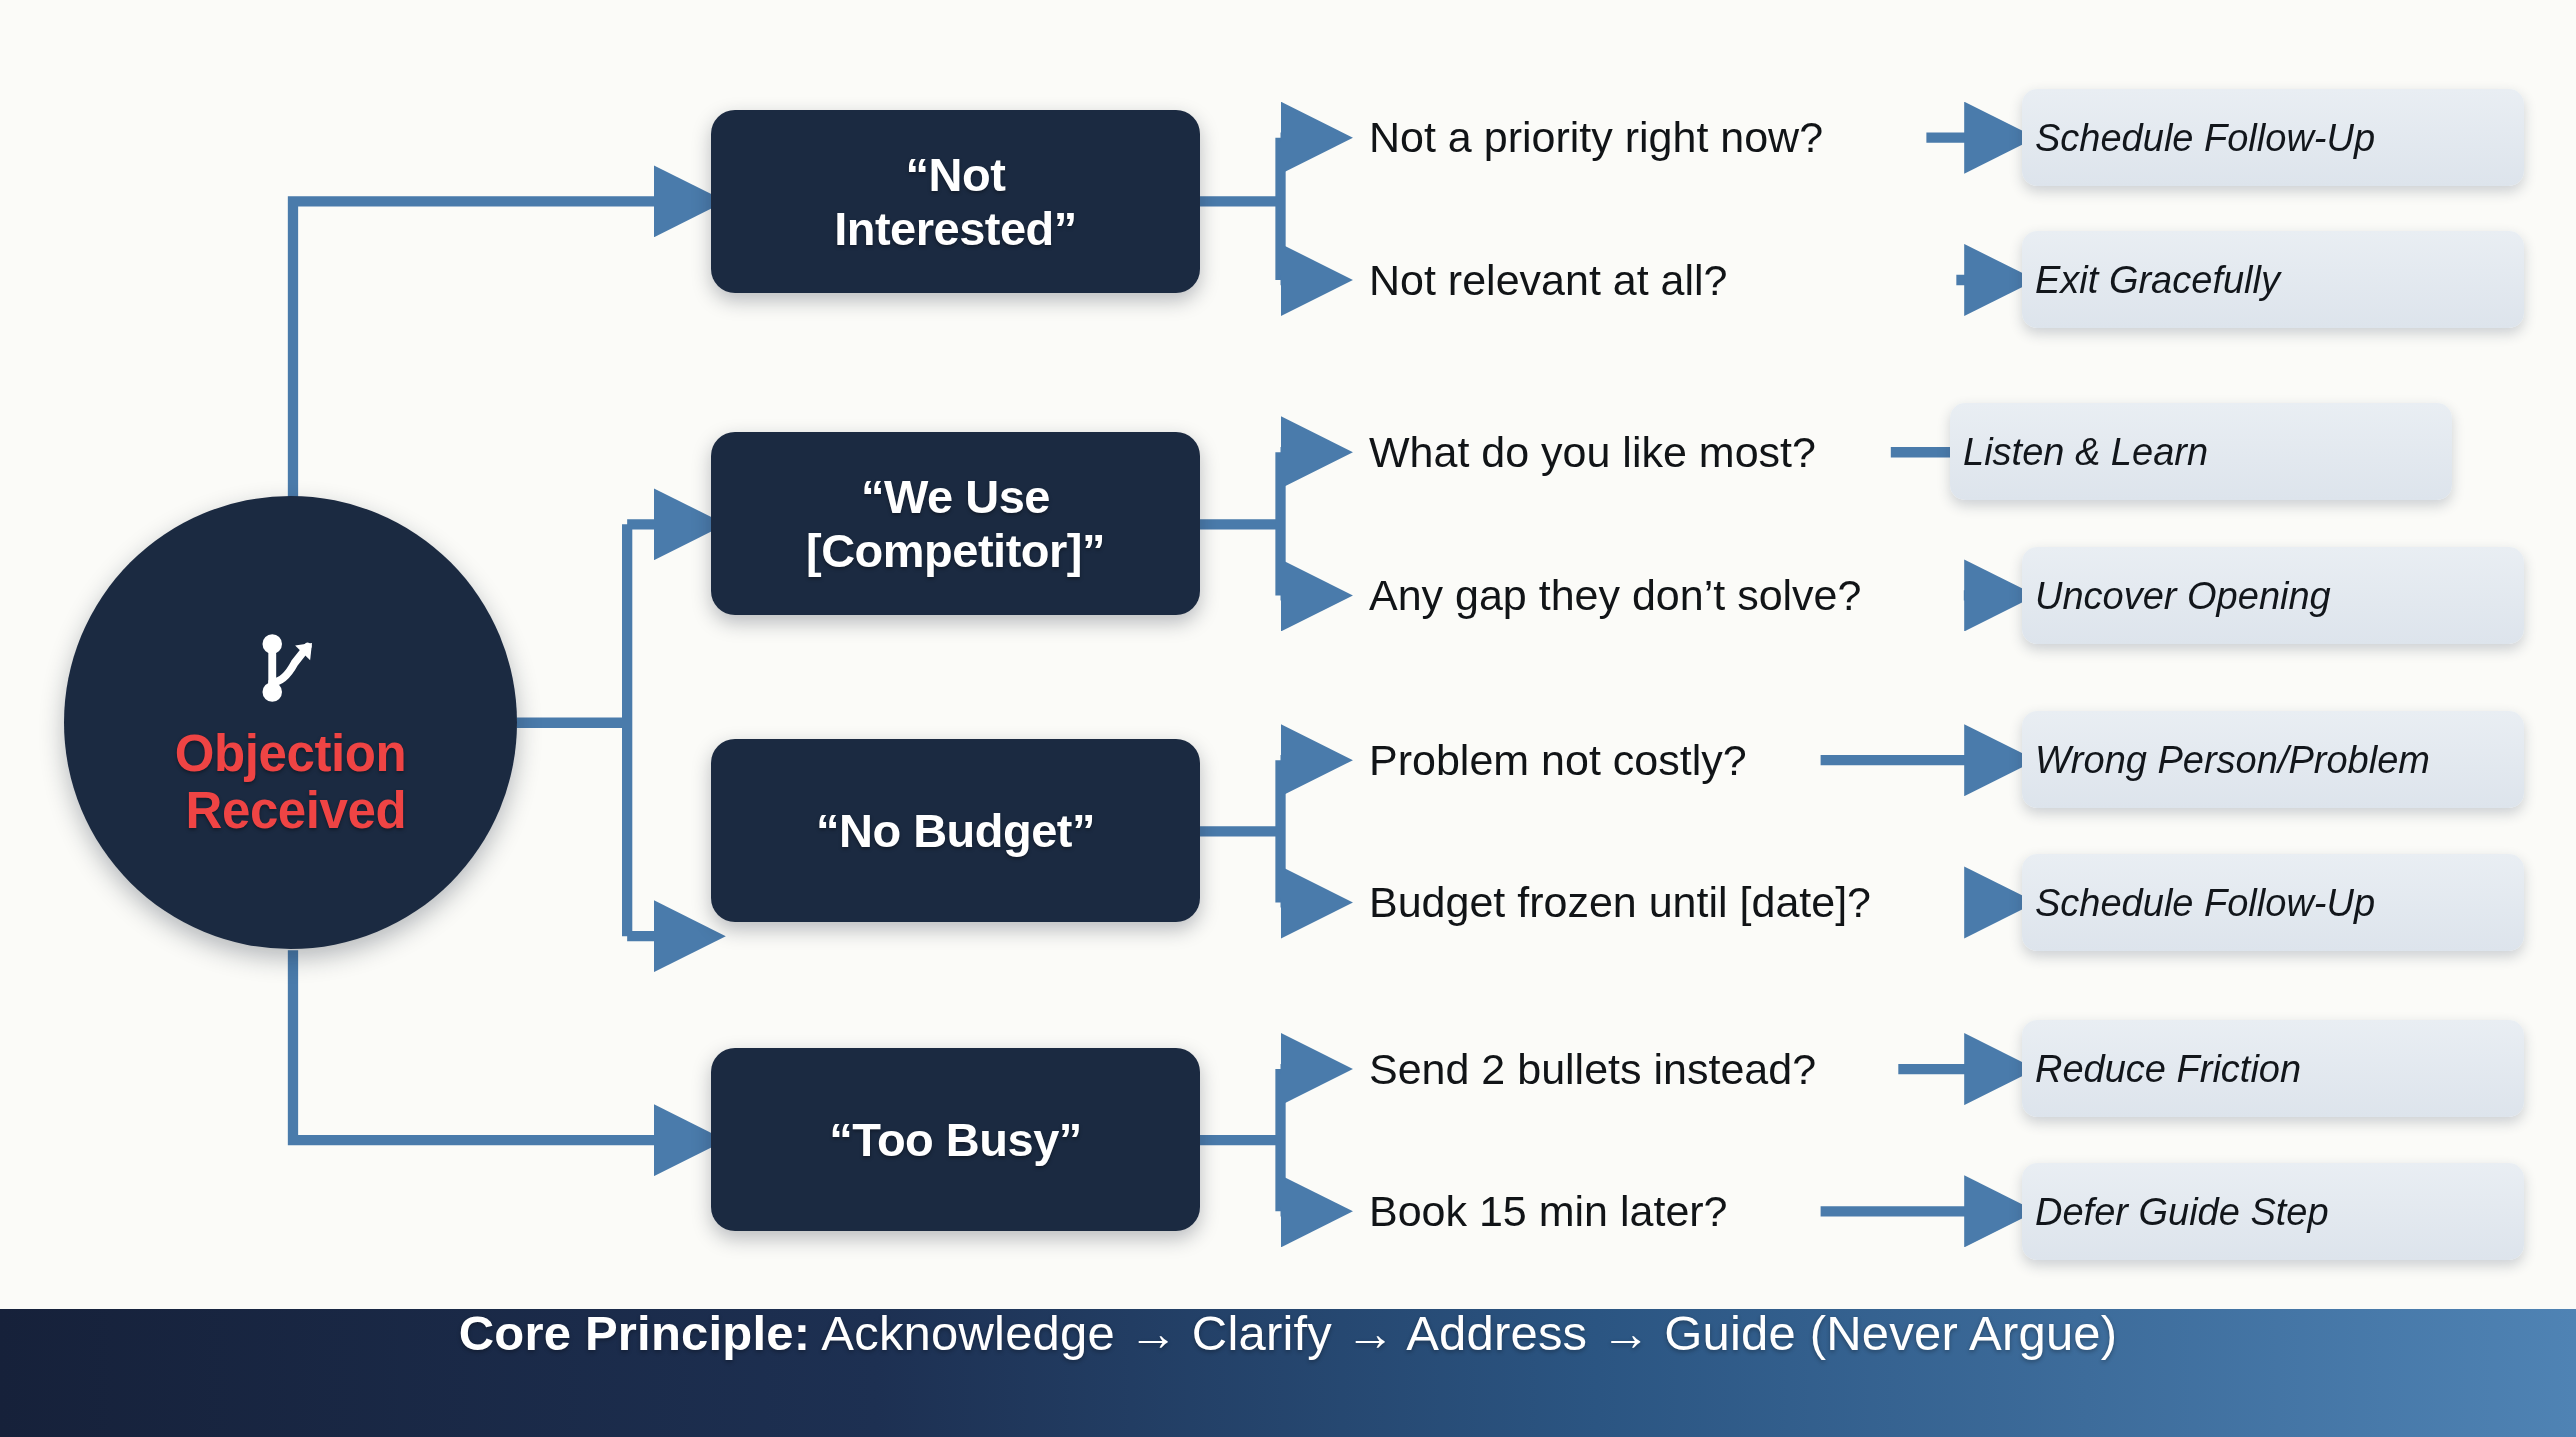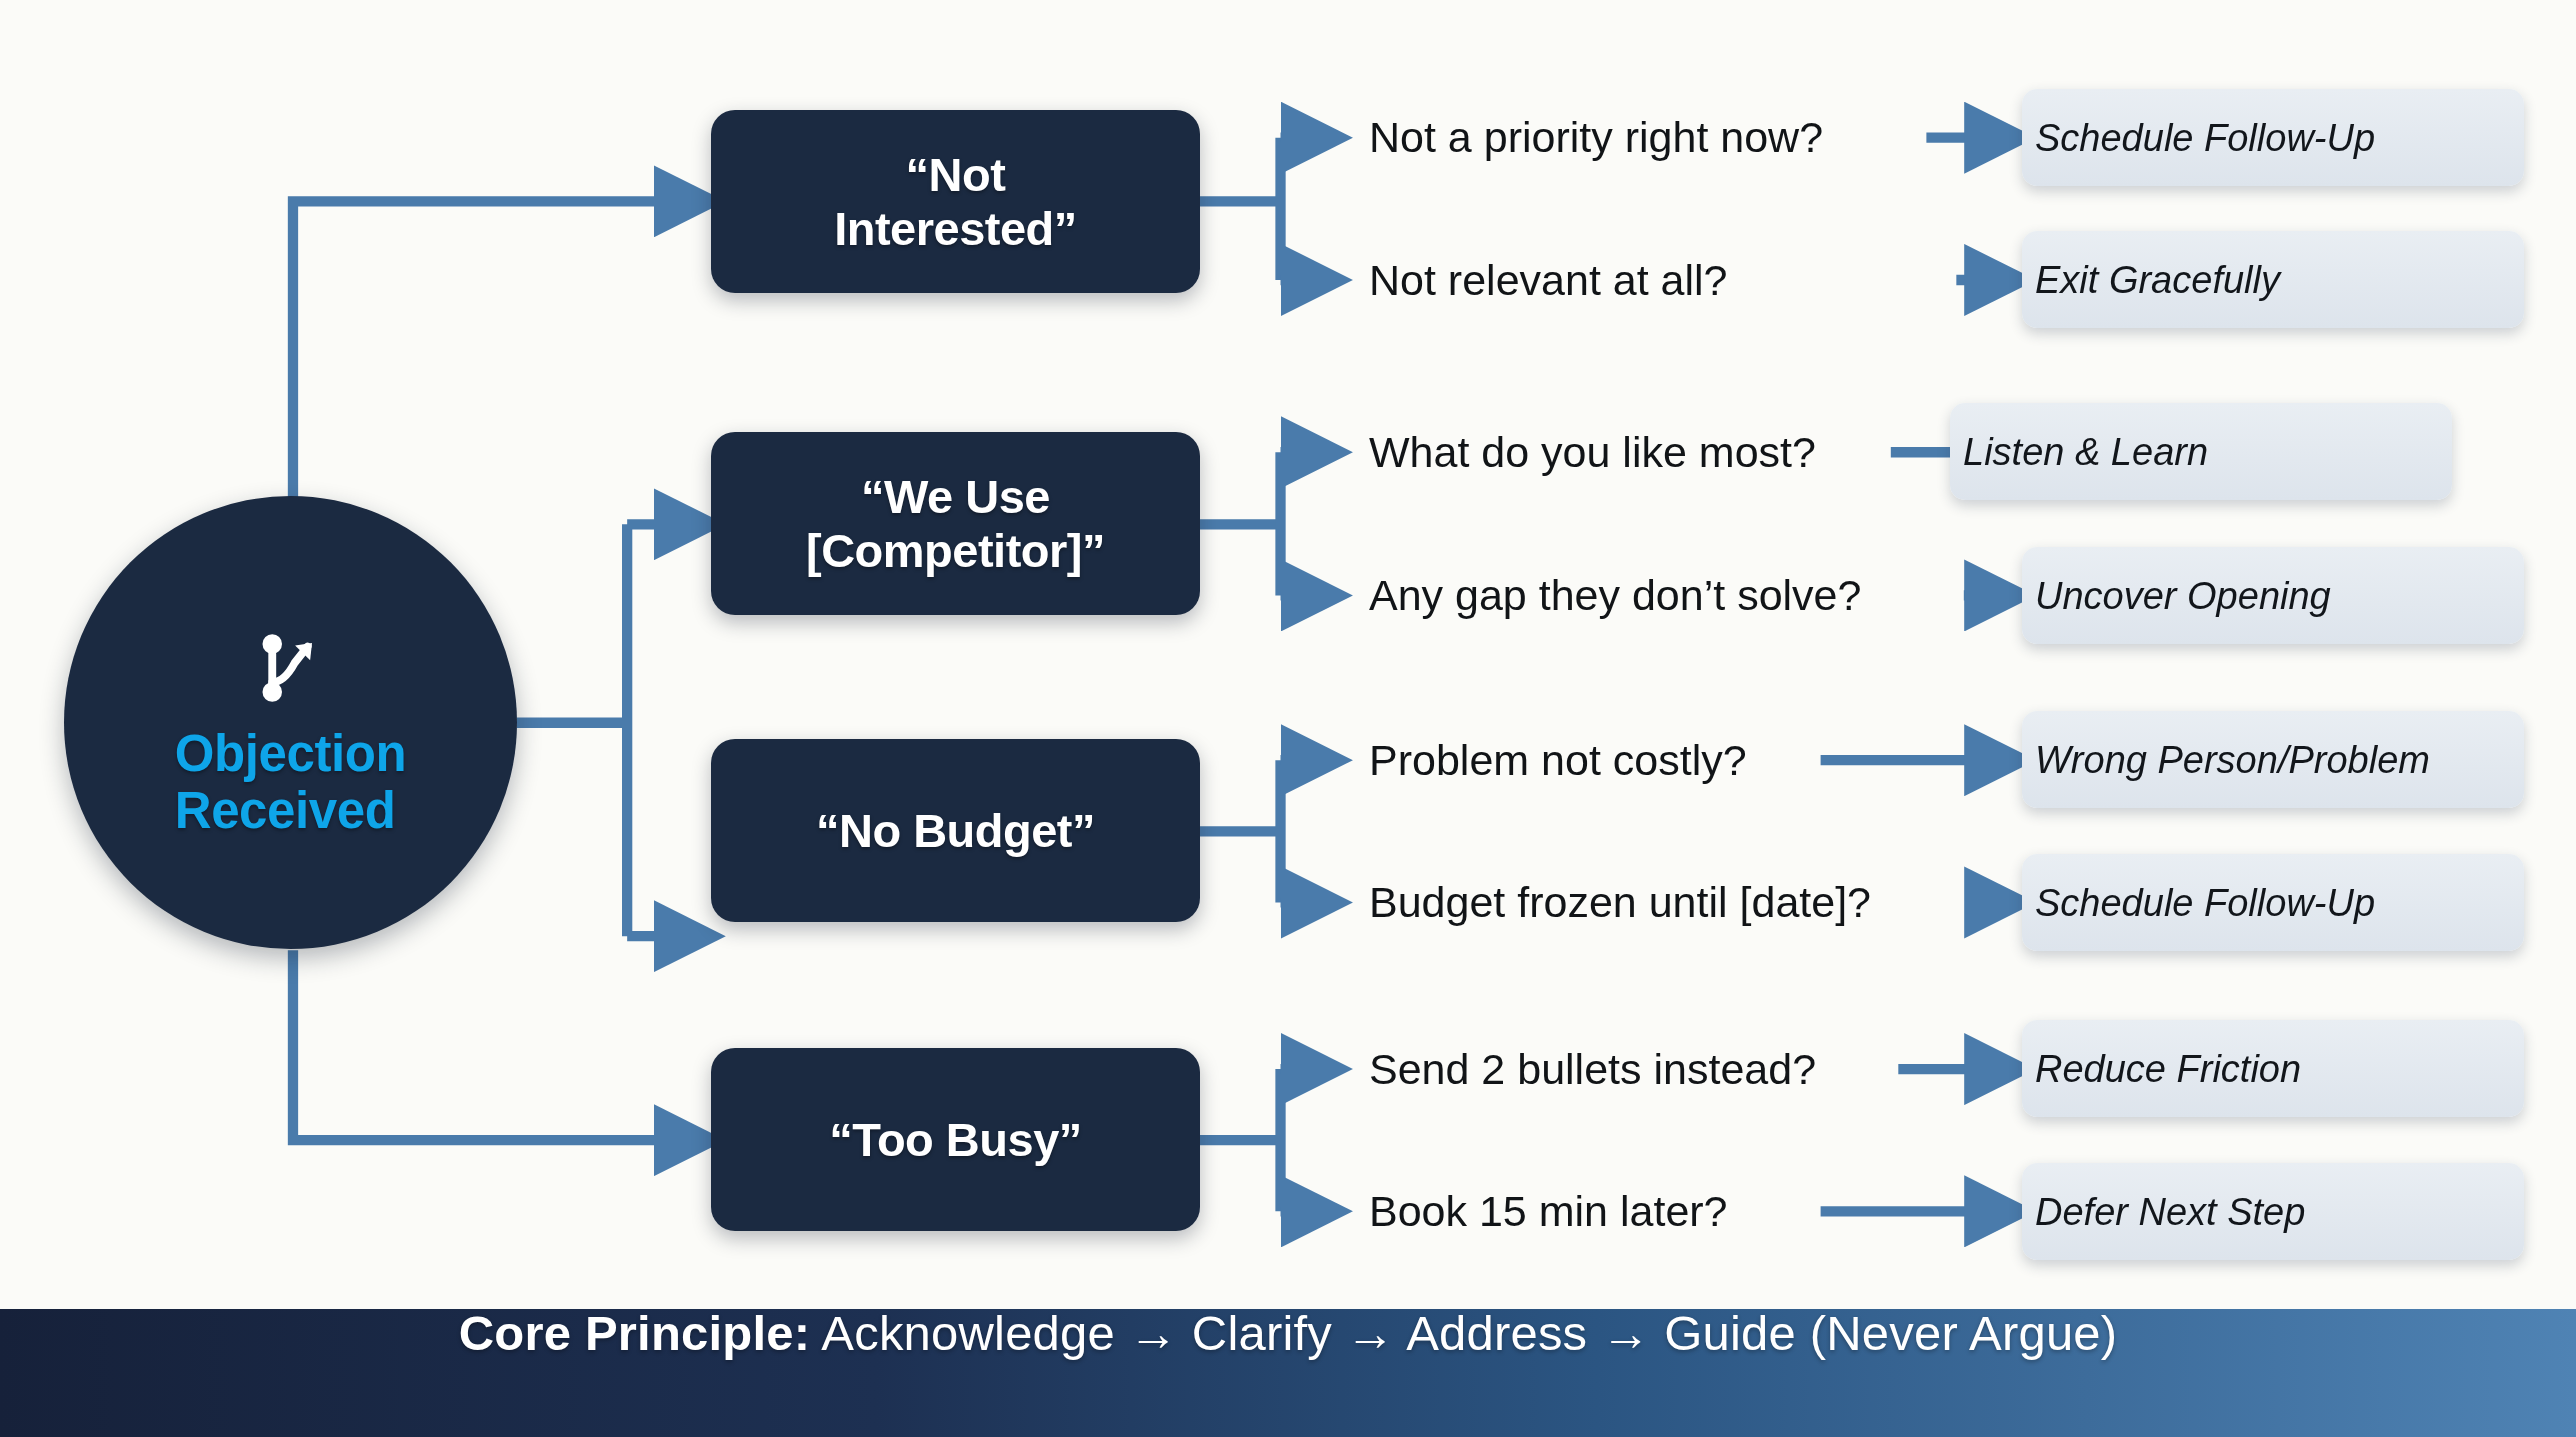--- a/index.html
+++ b/index.html
@@ -43,25 +43,25 @@
     flex-direction: column;
     align-items: center;
     justify-content: center;
     box-sizing: border-box;
     padding-top: 17px;
   }
   #root-icon {
     margin-bottom: 9.4px;
   }
   #root-label {
-    color: #0ea5e9;
+    color: #ef4444;
     font-size: 51px;
     font-weight: bold;
     line-height: 1.12;
-    text-align: left;
+    text-align: right;
     letter-spacing: -0.4px;
     text-shadow: 0 1.9px 3.7px rgba(0,0,0,0.35);
     white-space: pre-line;
   }
 
   
   .objection-box {
     position: absolute;
     width: 489px;
     height: 183px;
@@ -261,21 +261,21 @@
     <div class="objection-label">“Too Busy”</div>
   </div>
 
   <div class="question-text" style="left:1369px; top:1043px;">Send 2 bullets instead?</div>
   <div class="outcome-box" style="left:2022px; top:1020px;">
     <div class="outcome-label">Reduce Friction</div>
   </div>
 
   <div class="question-text" style="left:1369px; top:1185px;">Book 15 min later?</div>
   <div class="outcome-box" style="left:2022px; top:1163px;">
-    <div class="outcome-label">Defer Next Step</div>
+    <div class="outcome-label">Defer Guide Step</div>
   </div>
 
   <div id="footer-banner" style="background: linear-gradient(90deg, rgb(22, 33, 58) 0%, rgb(29, 48, 82) 34%, rgb(43, 85, 130) 62%, rgb(79, 131, 180) 100%);">
     <div id="footer-text"><span class="bold">Core Principle:</span><span> Acknowledge → Clarify → Address → Guide (Never Argue)</span></div>
   </div>
 
 </div>
 
 
 </body></html>

